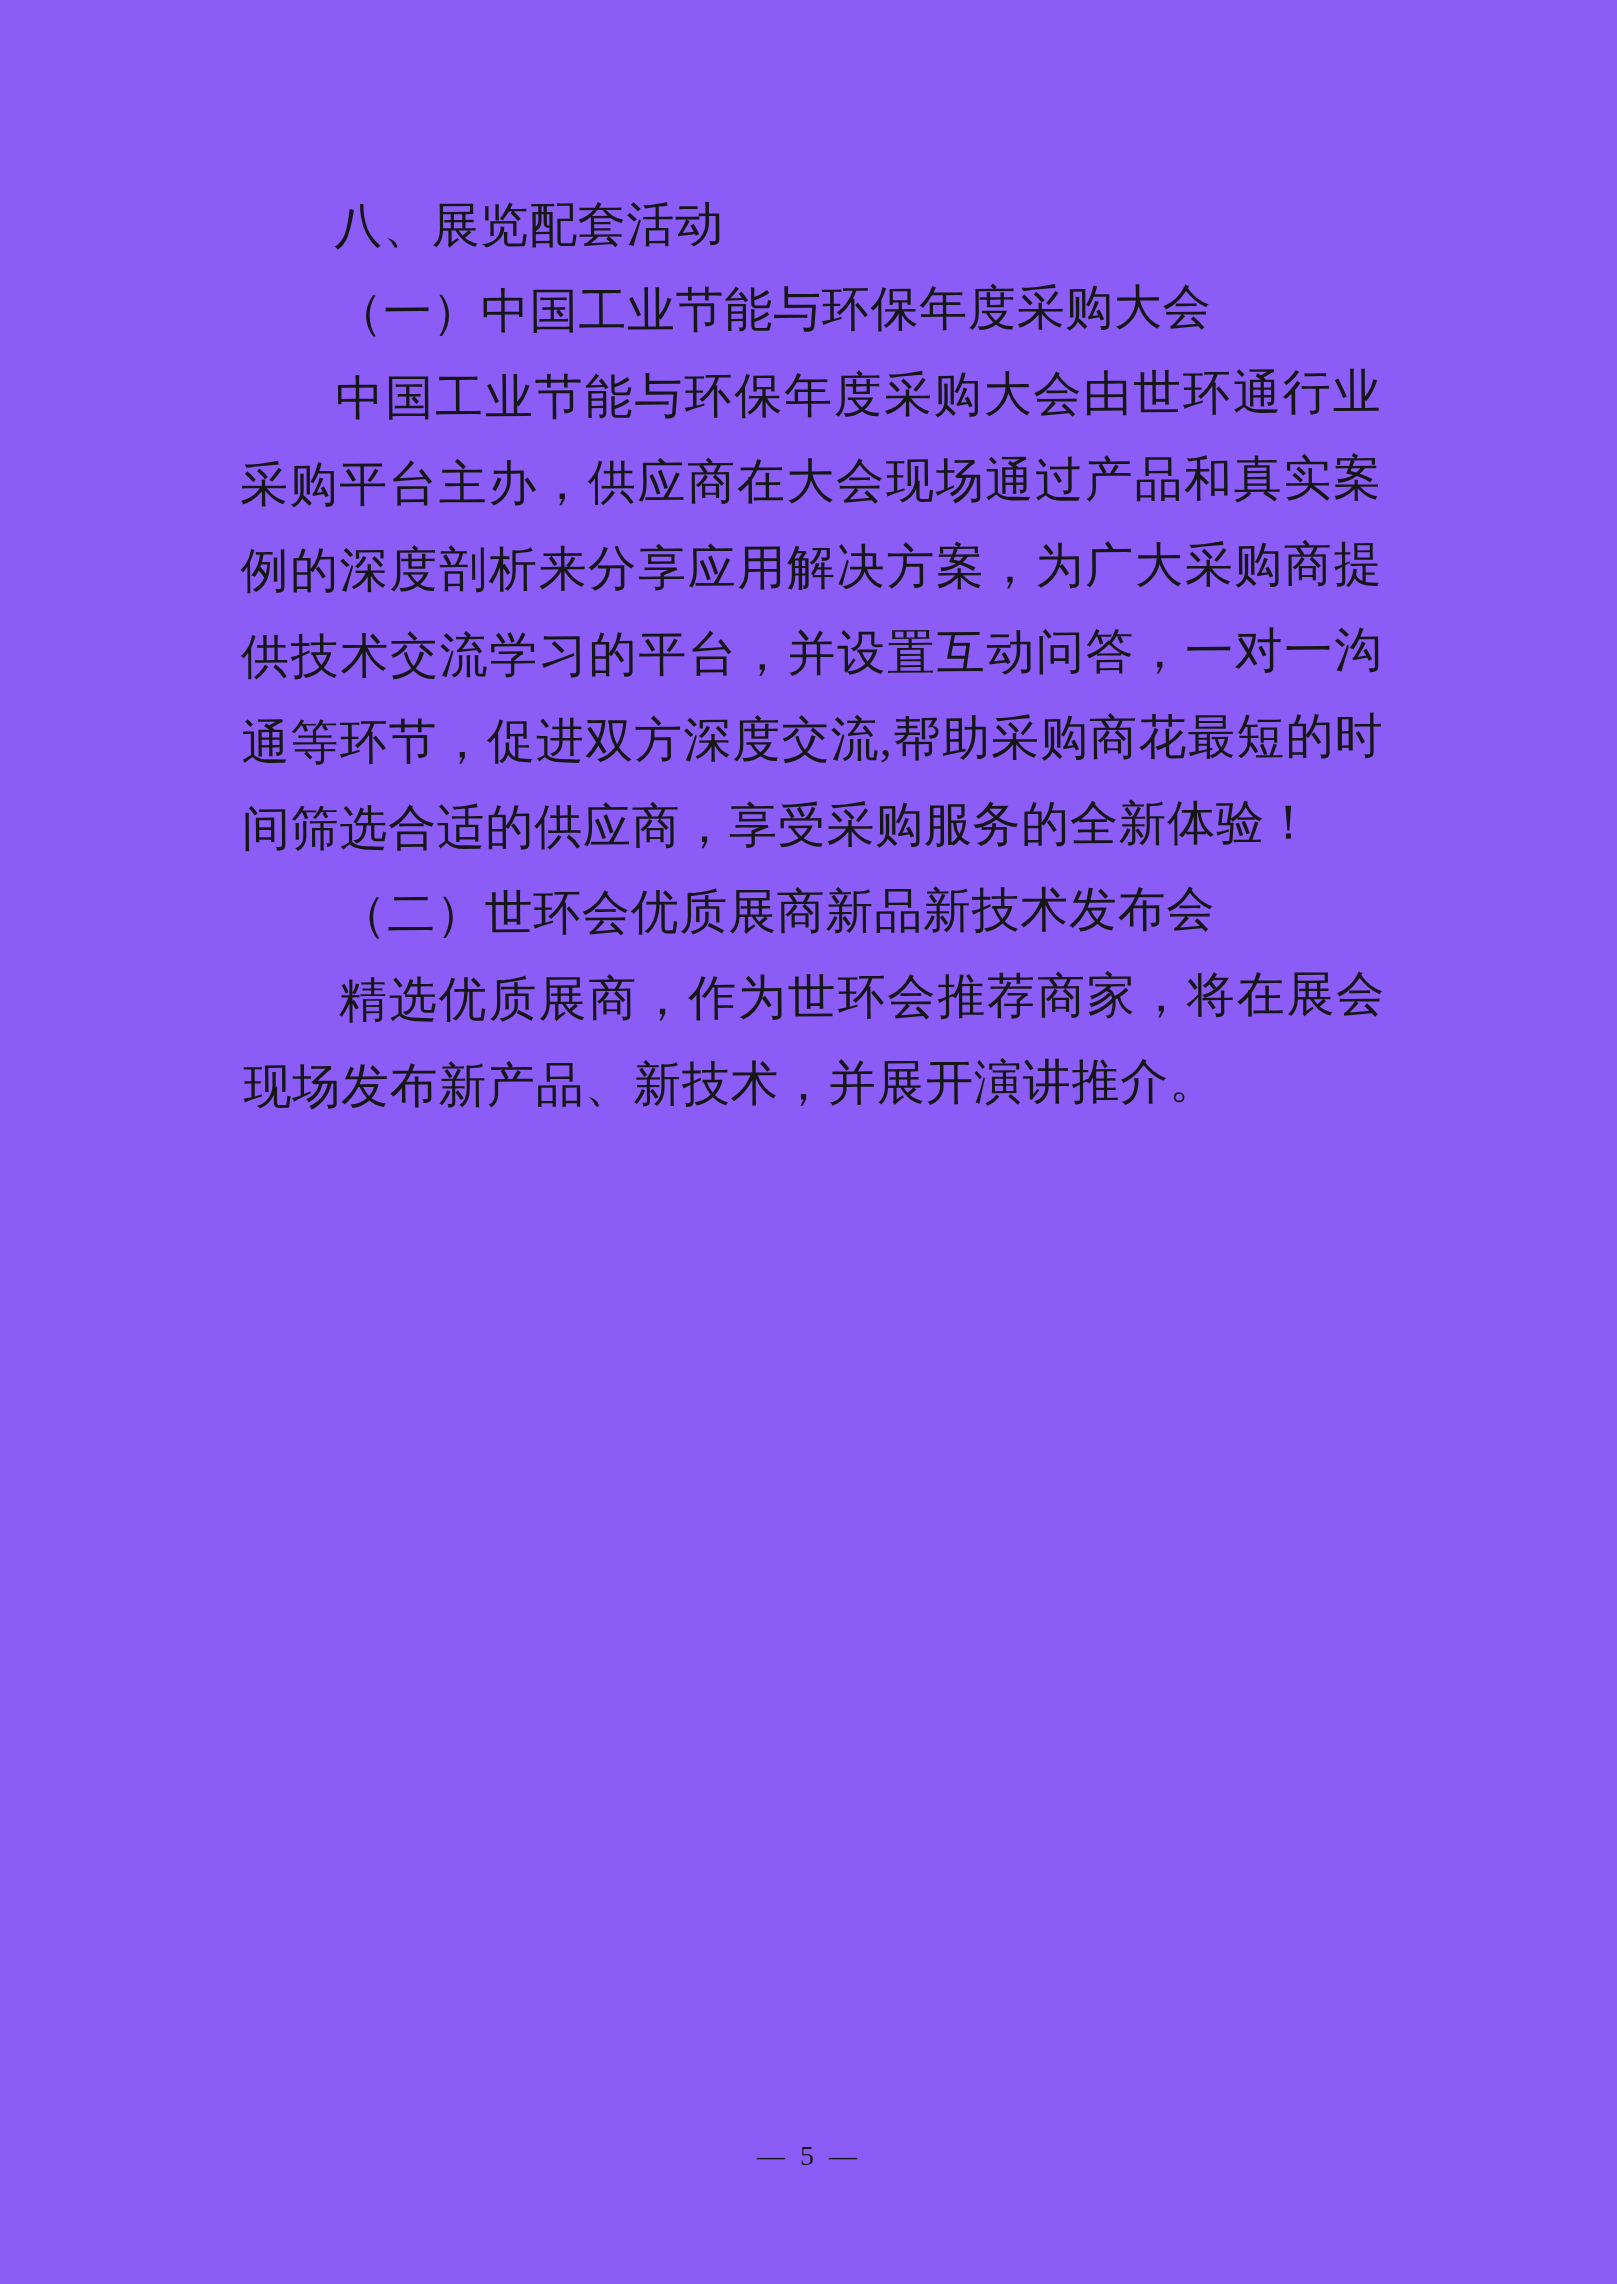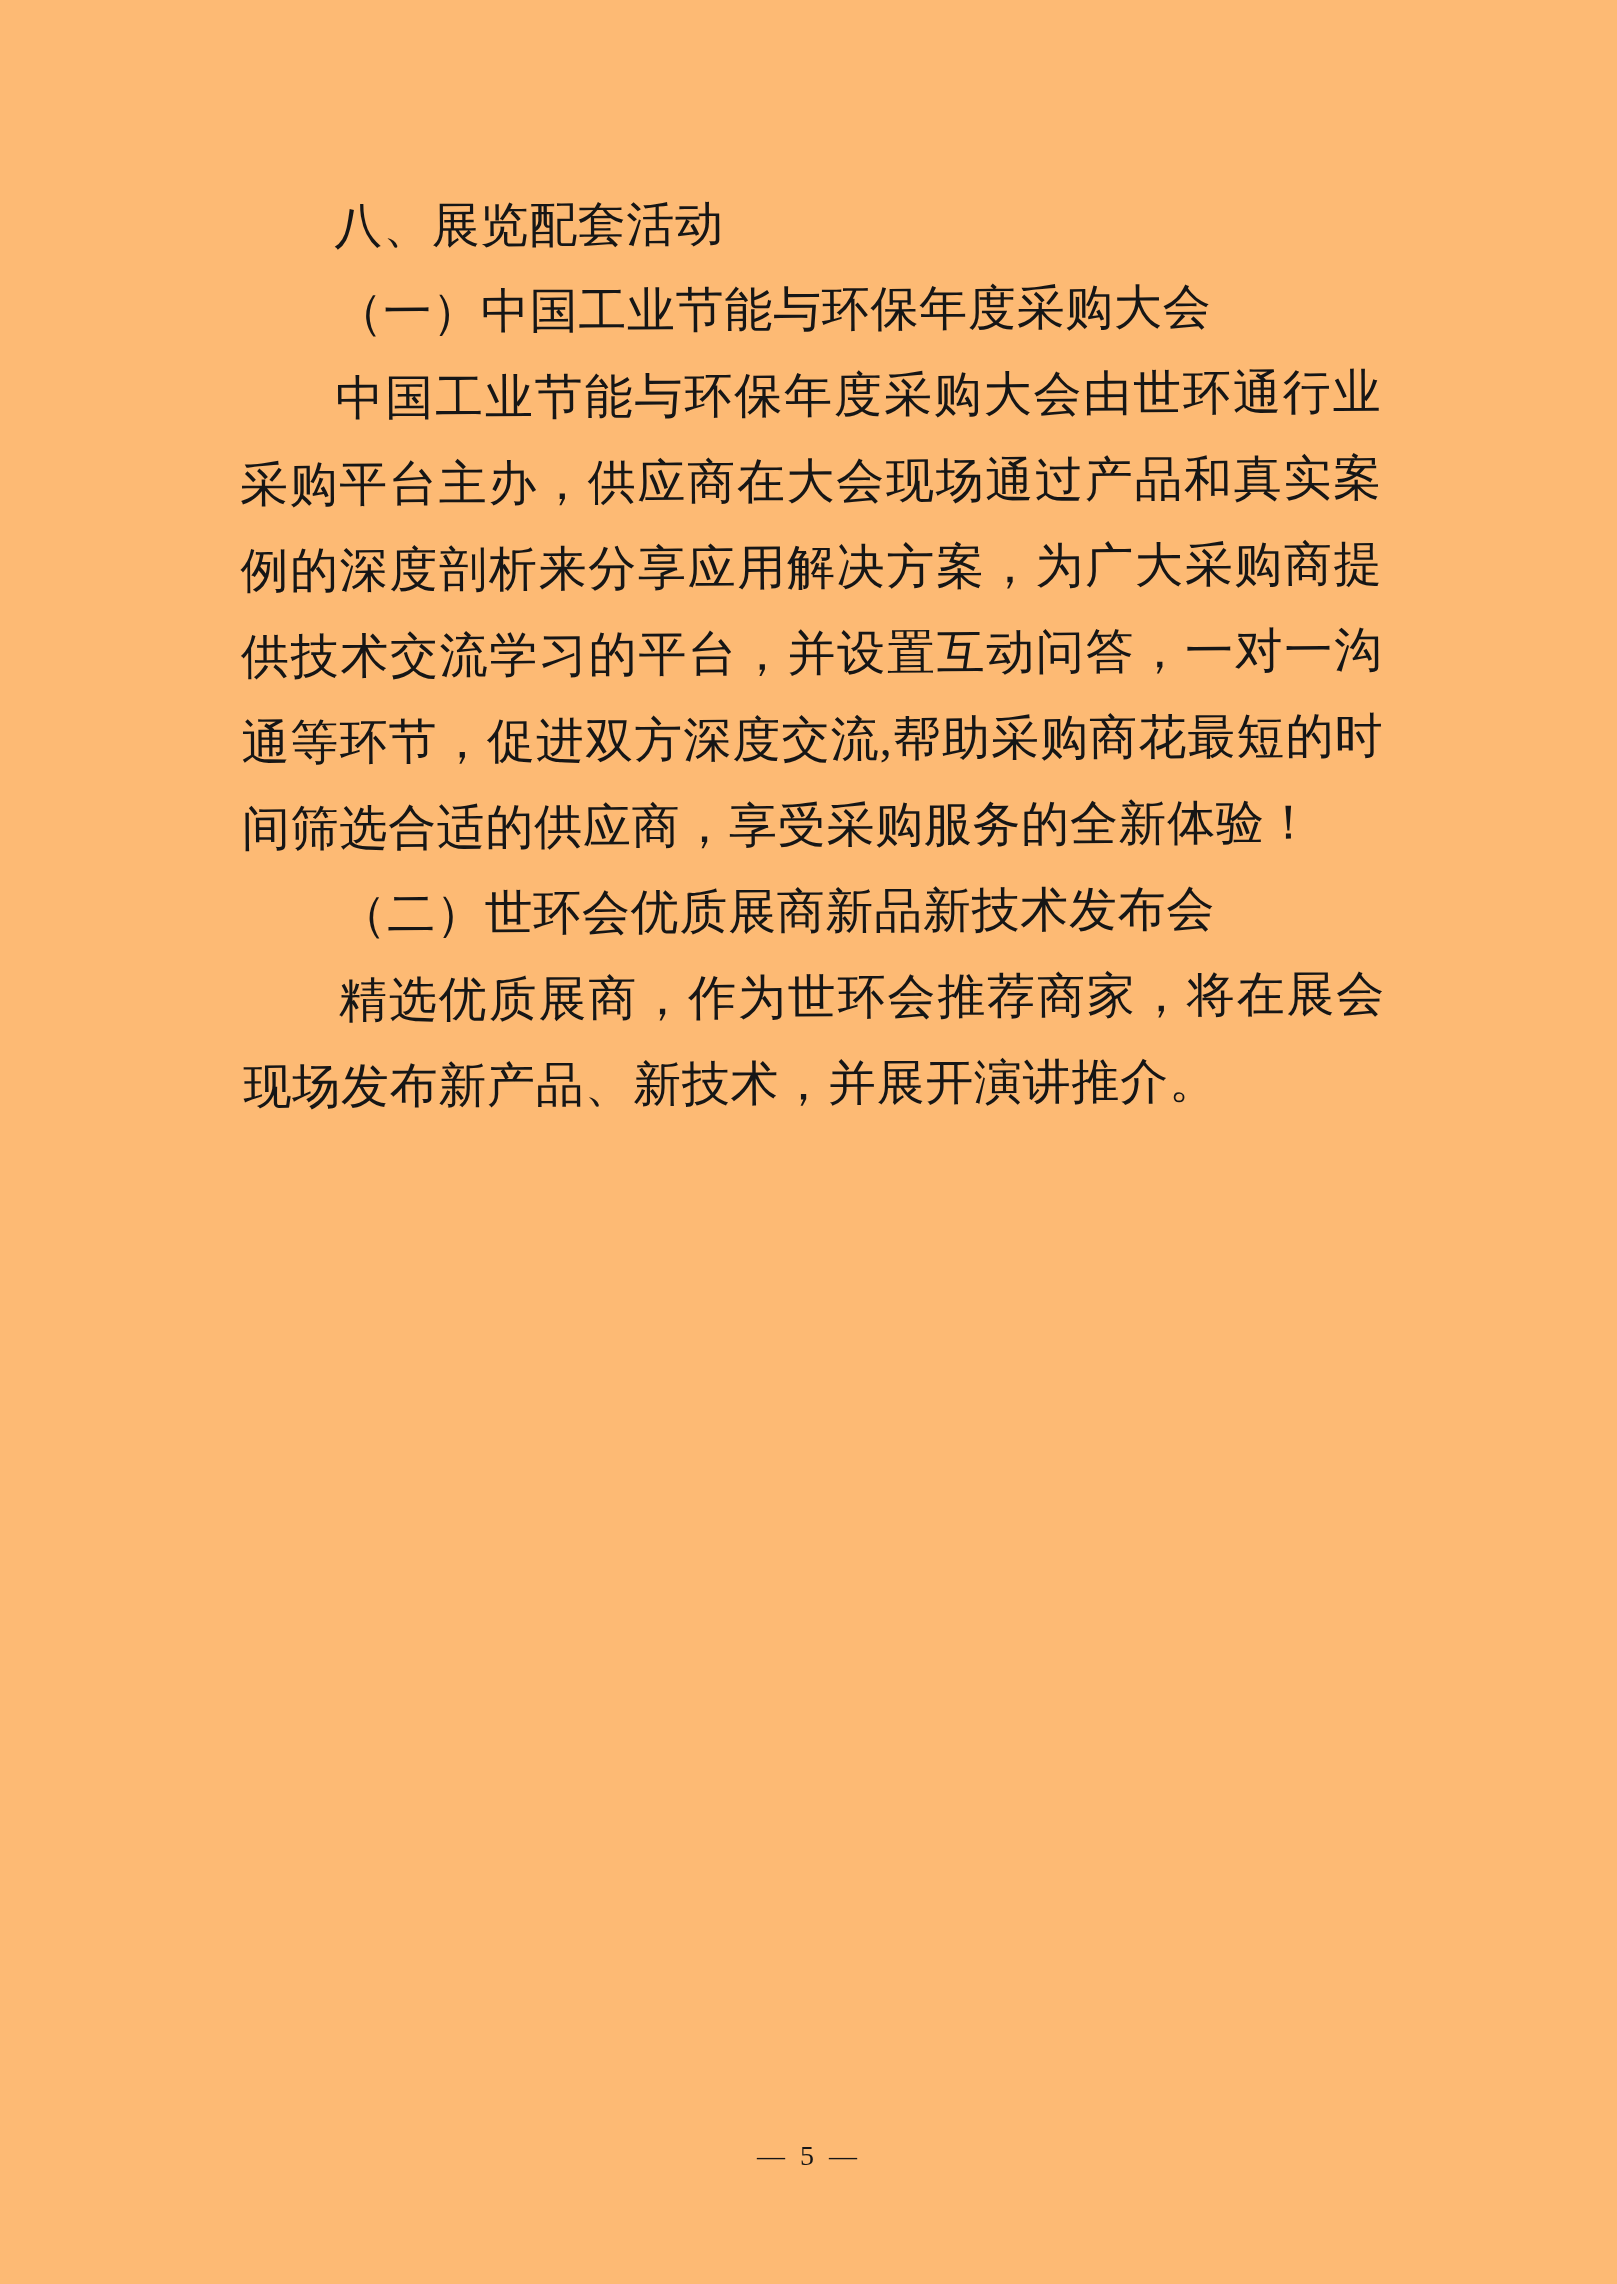--- a/index.html
+++ b/index.html
@@ -7,21 +7,21 @@
     padding: 0;
     width: 1618px;
     height: 2284px;
     background: #ffffff;
     overflow: hidden;
   }
   .page {
     position: relative;
     width: 1618px;
     height: 2284px;
-    background: #fdba74;
+    background: #8b5cf6;
     font-family: "Liberation Serif", "DejaVu Serif", serif;
     color: #161616;
   }
   .content {
     position: absolute;
     left: 238px;
     top: 184px;
     width: 1142px;
     font-size: 48px;
     line-height: 86px;

